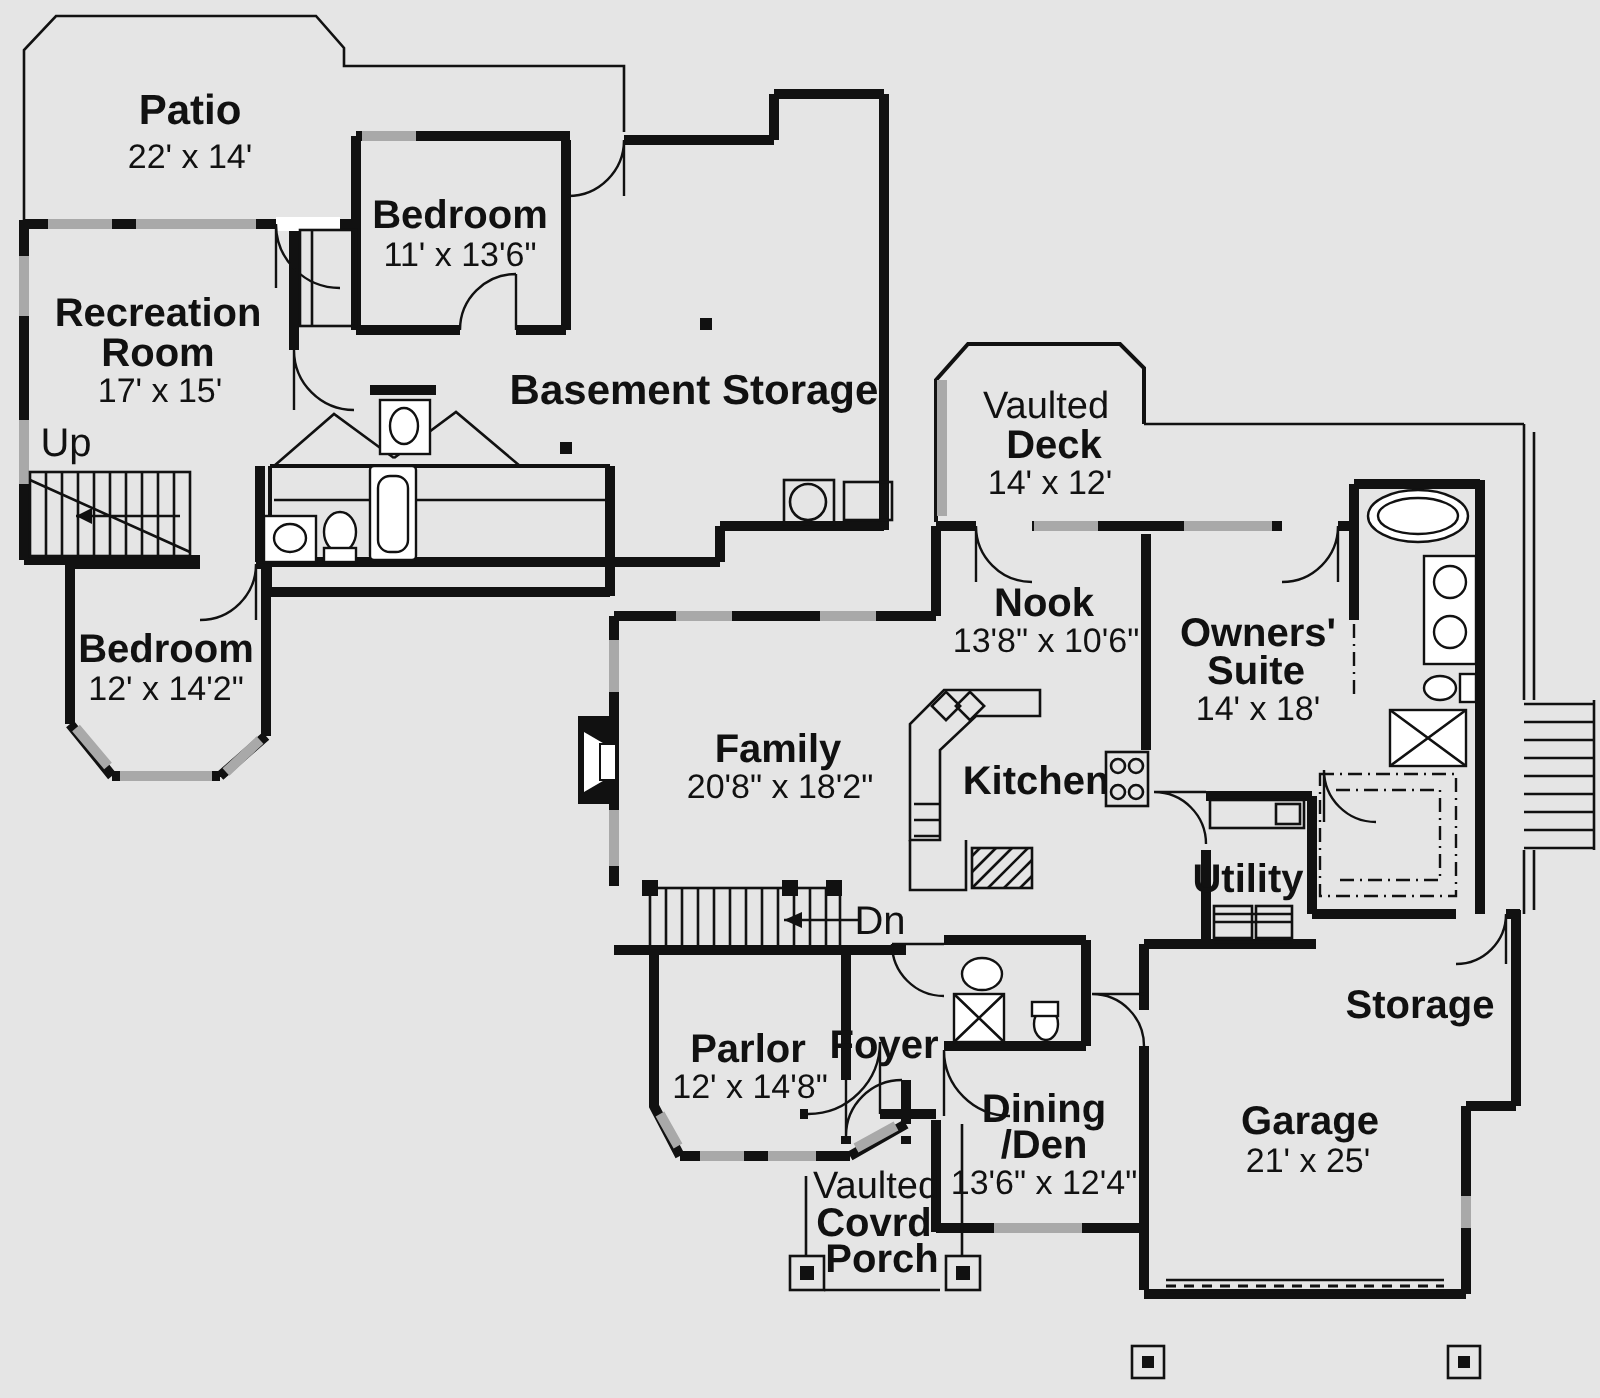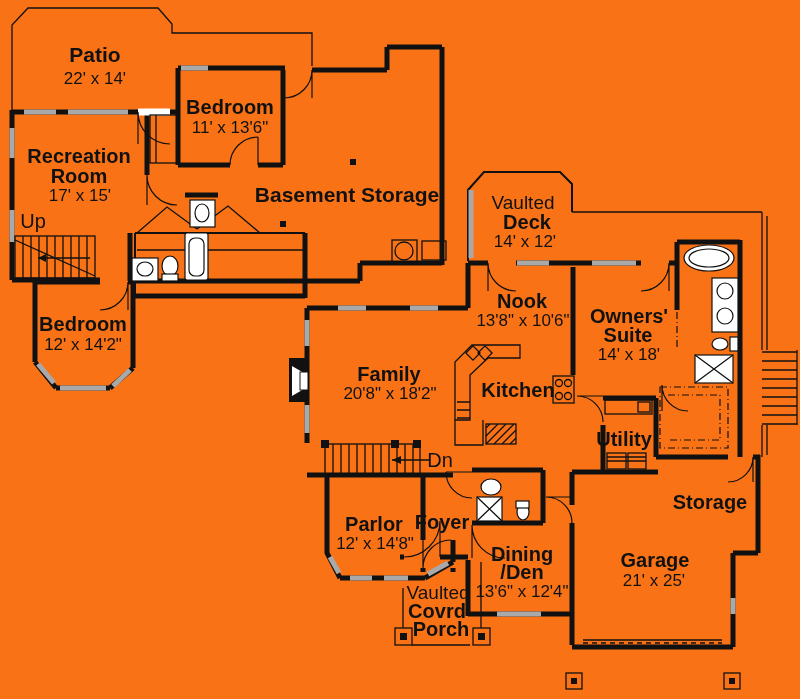--- a/index.html
+++ b/index.html
@@ -1,16 +1,16 @@
 <!DOCTYPE html>
 <html><head>
 <meta charset="utf-8">
 <style>
   html,body{margin:0;padding:0;background:#ffffff;}
-  .canvas{width:800px;height:699px;position:relative;background:#f97316;overflow:hidden;}
+  .canvas{width:800px;height:699px;position:relative;background:#e5e5e5;overflow:hidden;}
   svg{display:block;}
   text{font-family:"Liberation Sans","DejaVu Sans",sans-serif;fill:#111;}
   .rn{font-weight:bold;font-size:20px;}
   .rnb{font-weight:bold;font-size:21px;}
   .rd{font-weight:normal;font-size:17px;}
   .rl{font-weight:normal;font-size:19px;}
   .updn{font-weight:normal;font-size:20px;}
   .wall{stroke:#111;stroke-width:5;fill:none;stroke-linecap:butt;}
   .thin{stroke:#111;stroke-width:1.3;fill:none;}
   .thin2{stroke:#111;stroke-width:2;fill:none;}

